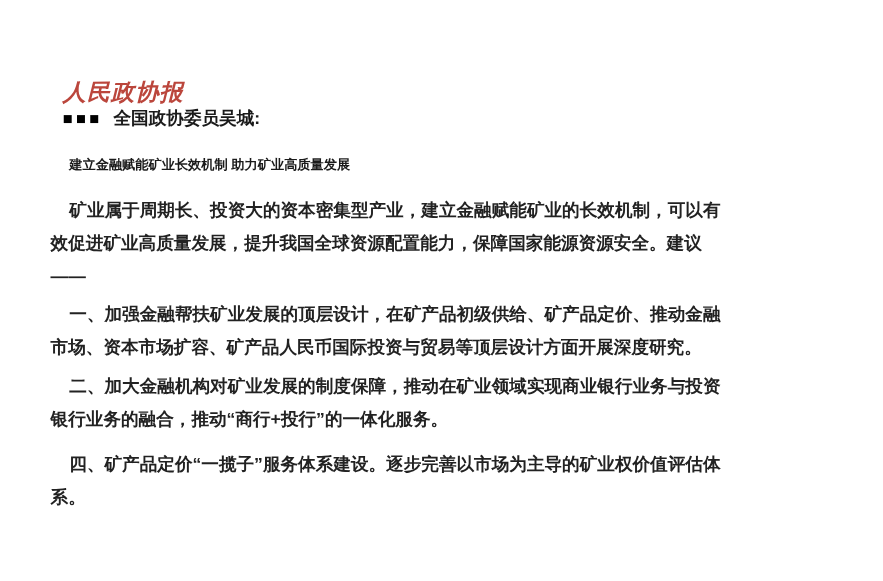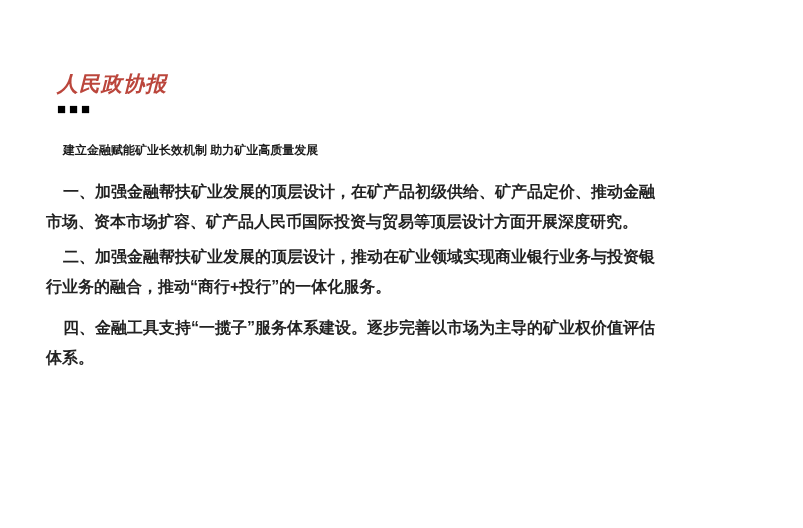--- a/index.html
+++ b/index.html
@@ -77,27 +77,29 @@
 <body>
 
 <div class="page">
 
   <header class="masthead">
     <div class="logo-text">人民政协报</div>
   </header>
 
   <div class="byline">
     <span class="marker">■■■</span>
+    <span class="byline-text">全国政协委员吴城:</span>
   </div>
 
   <main class="article">
     <h1 class="article-title">建立金融赋能矿业长效机制 助力矿业高质量发展</h1>
 
+    <p>矿业属于周期长、投资大的资本密集型产业，建立金融赋能矿业的长效机制，可以有效促进矿业高质量发展，提升我国全球资源配置能力，保障国家能源资源安全。建议——</p>
 
     <p>一、加强金融帮扶矿业发展的顶层设计，在矿产品初级供给、矿产品定价、推动金融市场、资本市场扩容、矿产品人民币国际投资与贸易等顶层设计方面开展深度研究。</p>
 
-    <p>二、加强金融帮扶矿业发展的顶层设计，推动在矿业领域实现商业银行业务与投资银行业务的融合，推动“商行+投行”的一体化服务。</p>
+    <p>二、加大金融机构对矿业发展的制度保障，推动在矿业领域实现商业银行业务与投资银行业务的融合，推动“商行+投行”的一体化服务。</p>
 
 
-    <p>四、金融工具支持“一揽子”服务体系建设。逐步完善以市场为主导的矿业权价值评估体系。</p>
+    <p>四、矿产品定价“一揽子”服务体系建设。逐步完善以市场为主导的矿业权价值评估体系。</p>
   </main>
 
 </div>
 
 </body></html>

